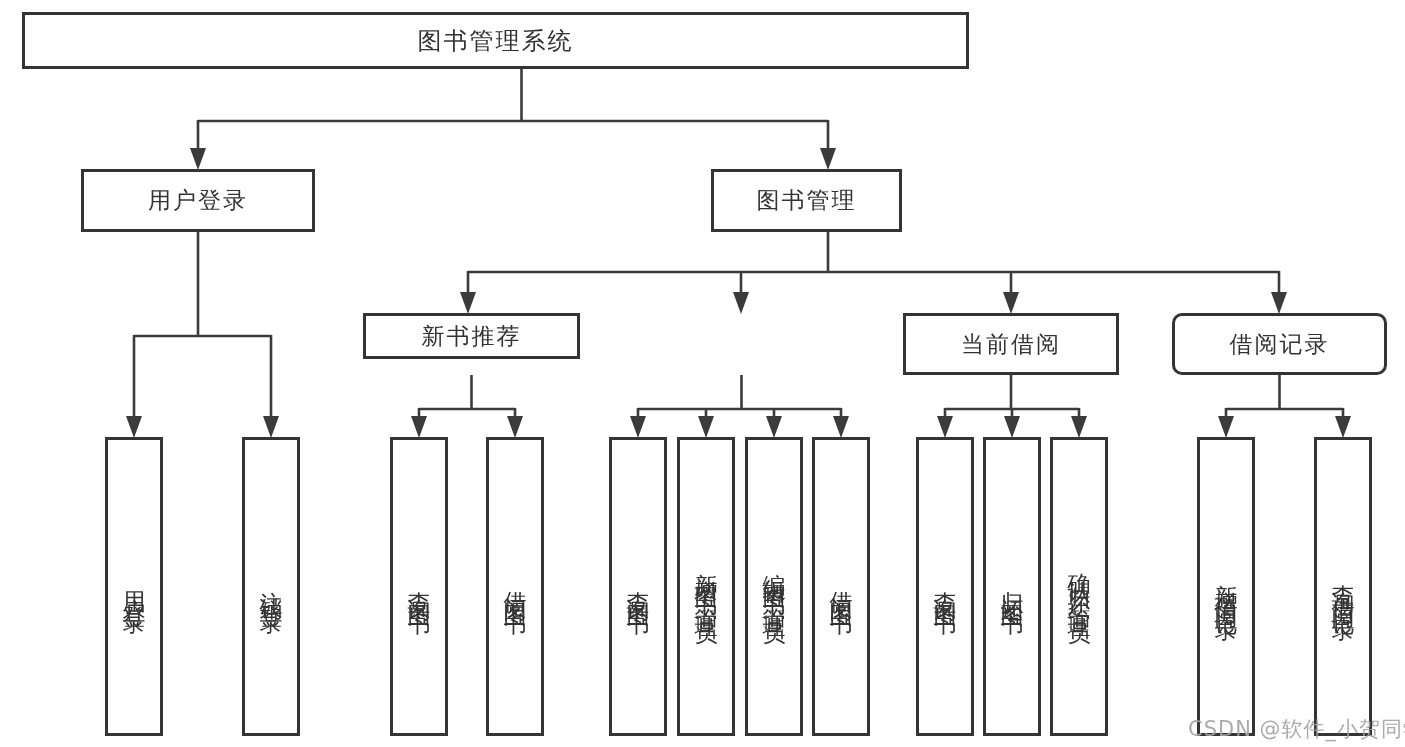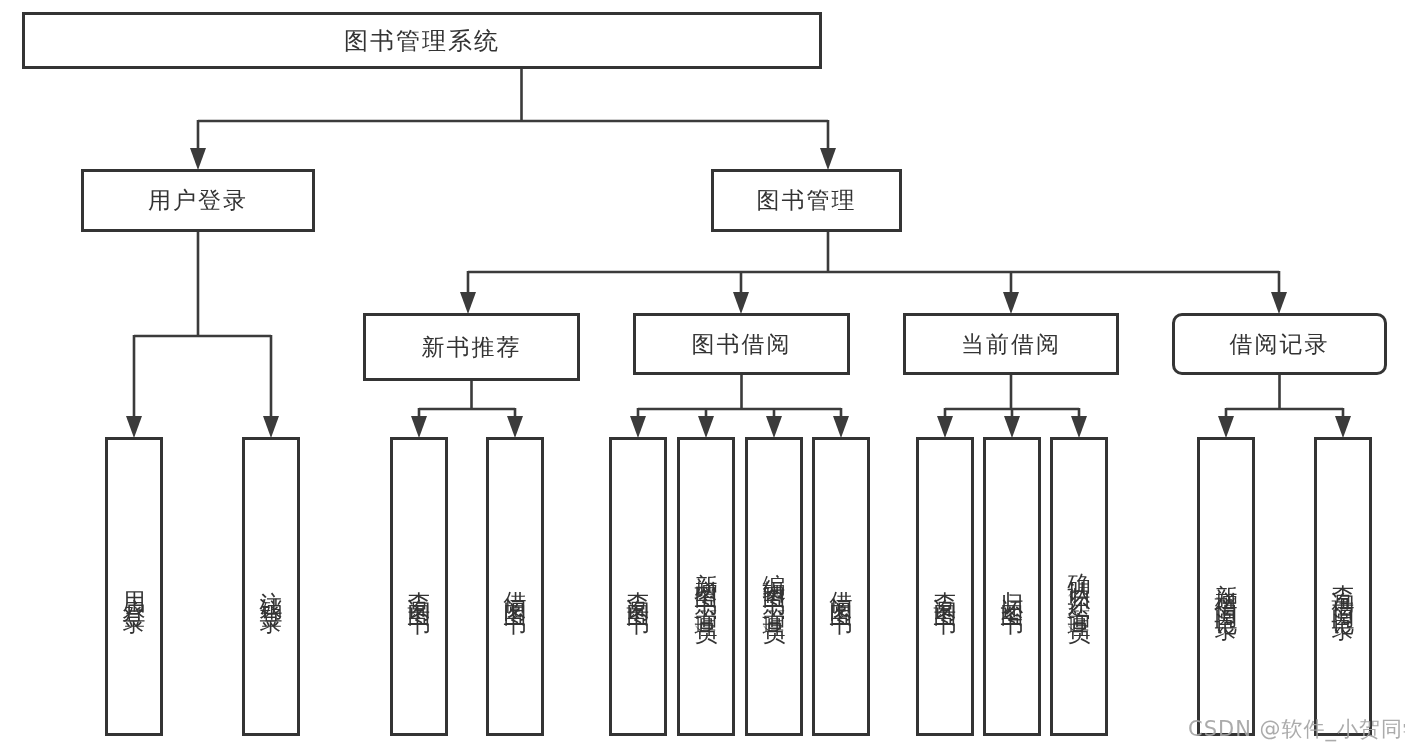--- a/index.html
+++ b/index.html
@@ -97,36 +97,33 @@
       <polygon points="766,416 782,416 774,438"></polygon>
       <polygon points="833,416 849,416 841,438"></polygon>
       <polygon points="937,416 953,416 945,438"></polygon>
       <polygon points="1004,416 1020,416 1012,438"></polygon>
       <polygon points="1071,416 1087,416 1079,438"></polygon>
       <polygon points="1218,416 1234,416 1226,438"></polygon>
       <polygon points="1335,416 1351,416 1343,438"></polygon>
     </g>
   </svg>
 
-  <div class="node h-node root-node" style="left:22px; top:12px; width:800px; height:57px;">
+  <div class="node h-node root-node" style="left:22px; top:12px; width:947px; height:57px;">
     <span>图书管理系统</span>
   </div>
 
   <div class="node h-node" style="left:81px; top:169px; width:234px; height:63px;">
     <span>用户登录</span>
   </div>
   <div class="node h-node" style="left:711px; top:169px; width:191px; height:63px;">
     <span>图书管理</span>
   </div>
 
-  <div class="node h-node" style="left:363px; top:313px; width:217px; height:68px;">
+  <div class="node h-node" style="left:363px; top:313px; width:217px; height:46px;">
     <span>新书推荐</span>
-  </div>
-  <div class="node h-node" style="left:633px; top:313px; width:217px; height:62px;">
-    <span>图书借阅</span>
   </div>
   <div class="node h-node" style="left:903px; top:313px; width:216px; height:62px;text-align:center;">
     <span>当前借阅</span>
   </div>
   <div class="node h-node" style="left:1172px; top:313px; width:215px; height:62px;border-radius:10px;">
     <span>借阅记录</span>
   </div>
 
   <div class="node leaf" style="left:105px; top:437px; width:58px; height:299px;">
     <span class="vtext">用户登录</span>

